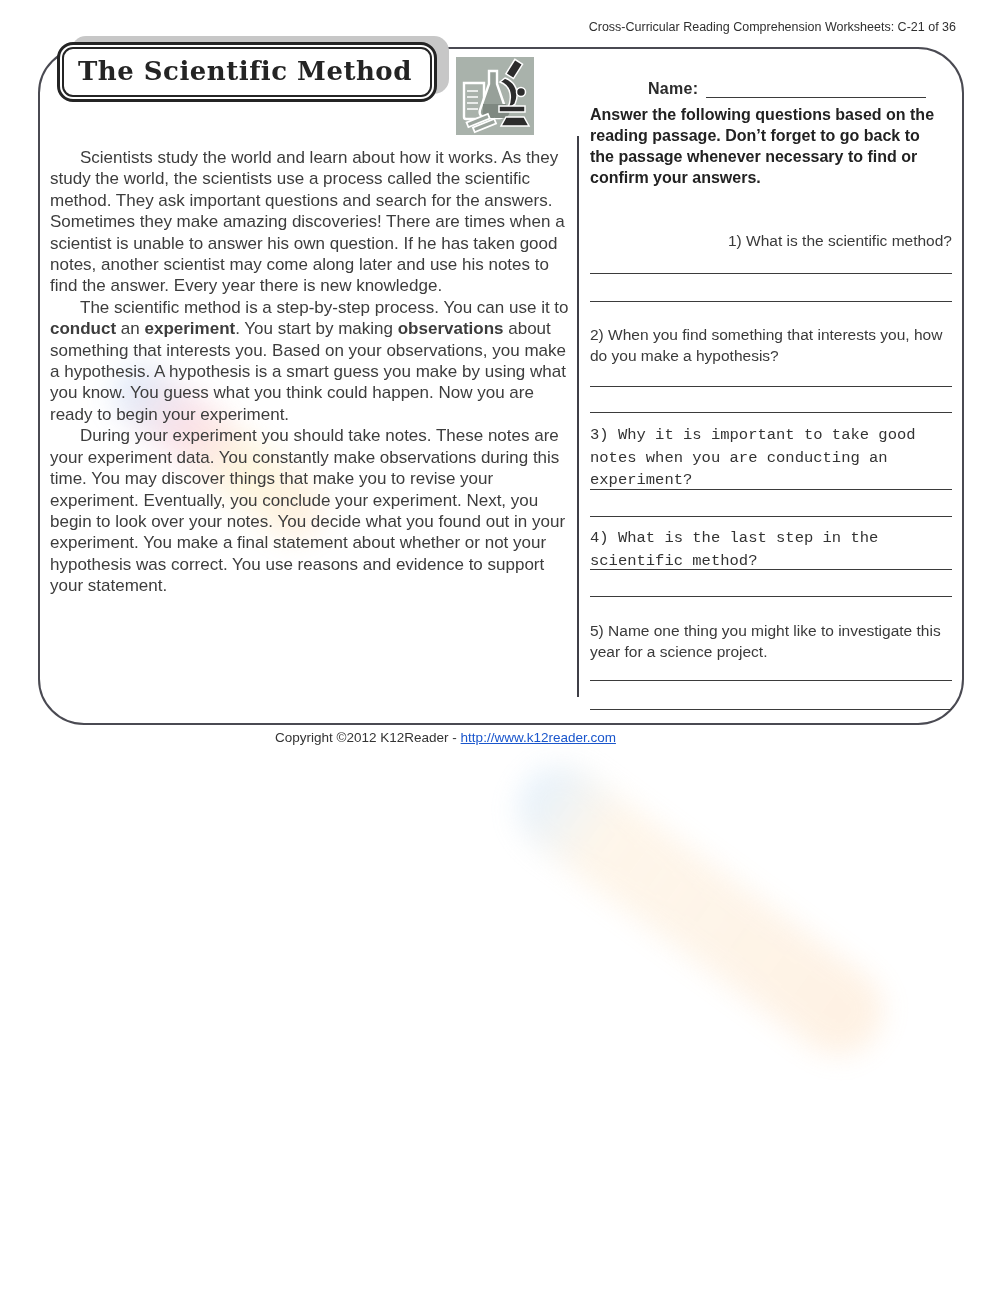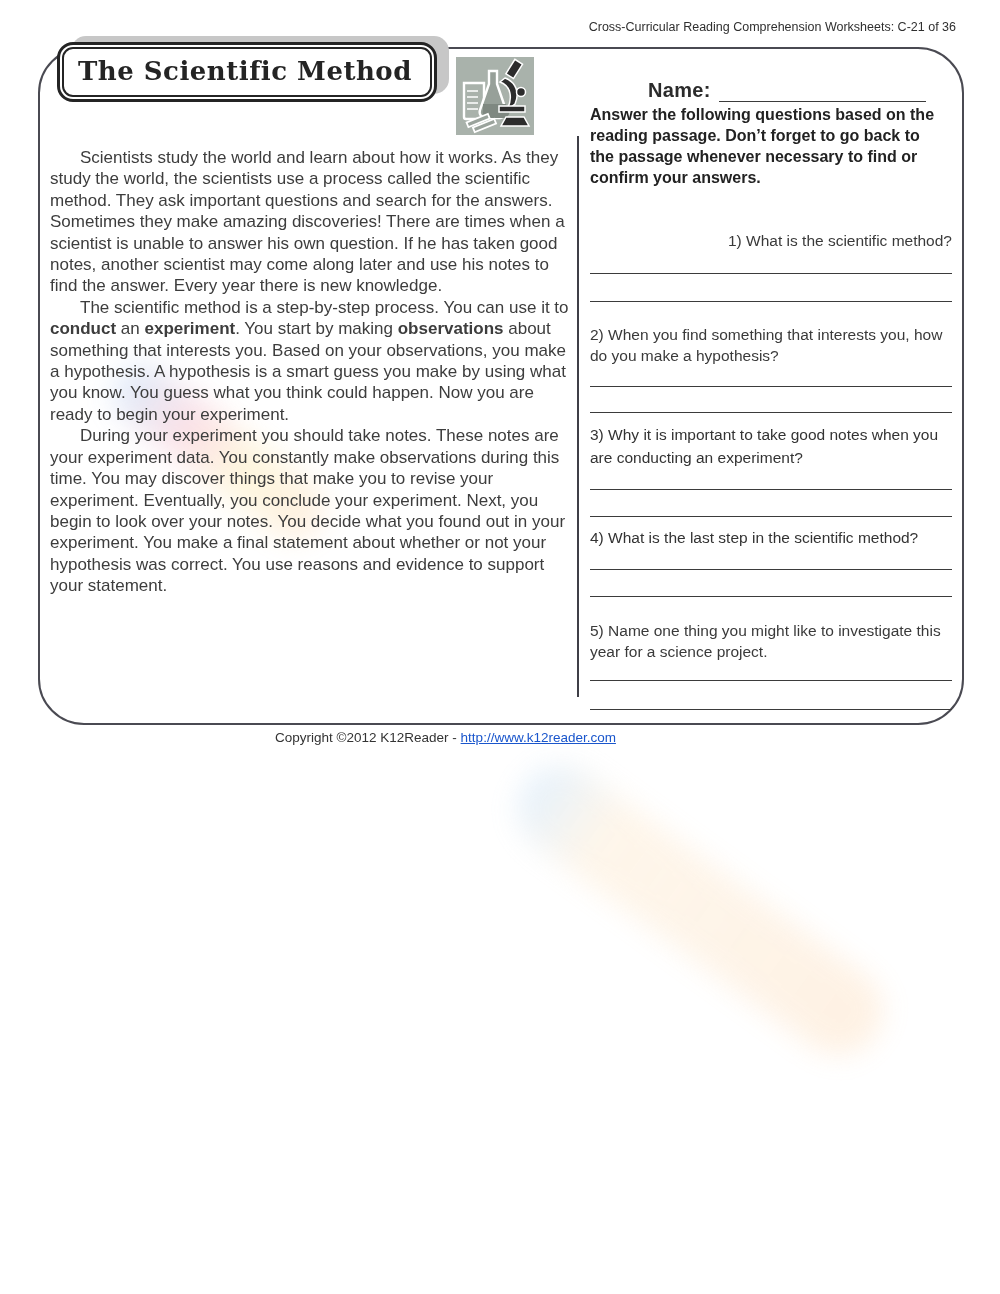--- a/index.html
+++ b/index.html
@@ -60,29 +60,29 @@
   
   .divider{
     position:absolute;left:577px;top:136px;width:2px;height:561px;
     background:#3f3f47;z-index:2;
   }
   
   .name-row{
     position:absolute;left:648px;top:79px;width:278px;display:flex;
     align-items:flex-end;gap:8px;z-index:2;
   }
-  .name-label{font-weight:bold;font-size:20px;color:#2b2b2b;letter-spacing:.3px;}
+  .name-label{font-weight:bold;font-size:16px;color:#2b2b2b;letter-spacing:.3px;}
   .name-line{flex:1;border-bottom:1.5px solid #3b3b3b;height:18px;}
   .instructions{
     position:absolute;left:590px;top:104px;width:358px;z-index:2;
     font-weight:bold;font-size:16px;line-height:21px;color:#222222;
   }
   .q{position:absolute;left:590px;width:362px;z-index:2;
      font-size:15.5px;line-height:21px;color:#3a3a3a;}
-  .q.serif{font-family:Liberation Sans, sans-serif;font-size:15.5px;line-height:22.5px;color:#333333;}
+  .q.serif{font-family:Liberation Mono, monospace;font-size:15.5px;line-height:22.5px;color:#333333;}
   .a-line{position:absolute;left:590px;width:362px;height:0;
           border-top:1.6px solid #3b3b3b;z-index:2;}
   .q1{top:230px;text-align:right;} .q2{top:324px;} .q3{top:424px;} .q4{top:527px;} .q5{top:620px;}
   .l1a{top:273px;} .l1b{top:301px;}
   .l2a{top:386px;} .l2b{top:412px;}
   .l3a{top:489px;} .l3b{top:516px;}
   .l4a{top:569px;} .l4b{top:596px;}
   .l5a{top:680px;} .l5b{top:709px;}
   
   .copyright{

